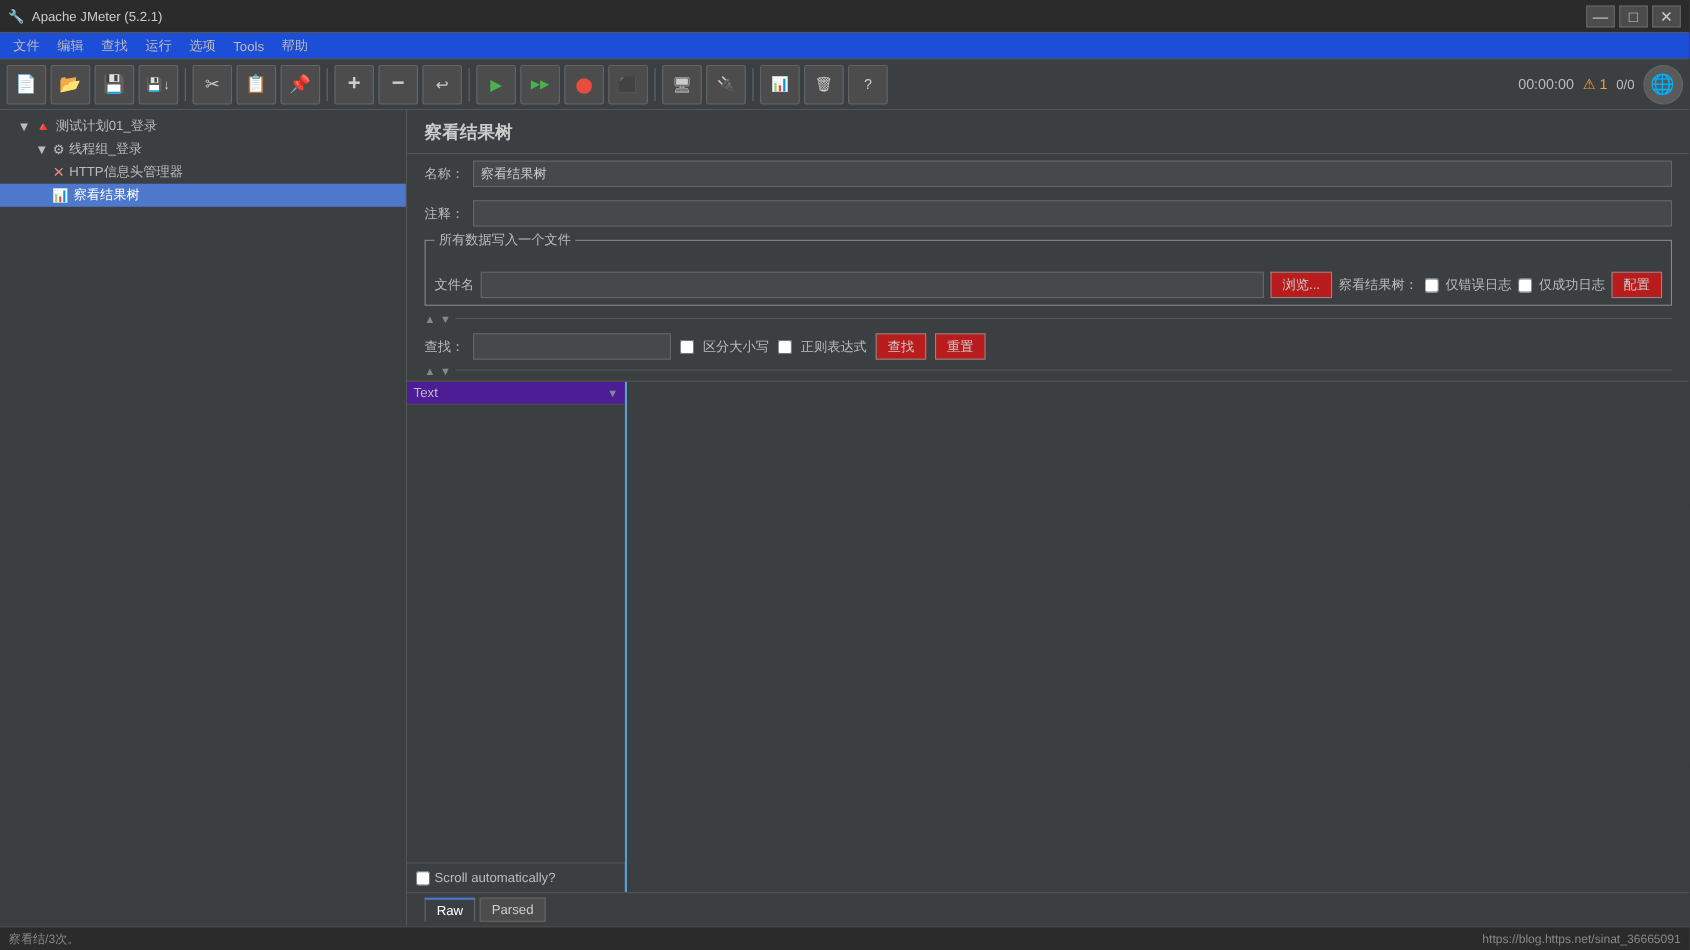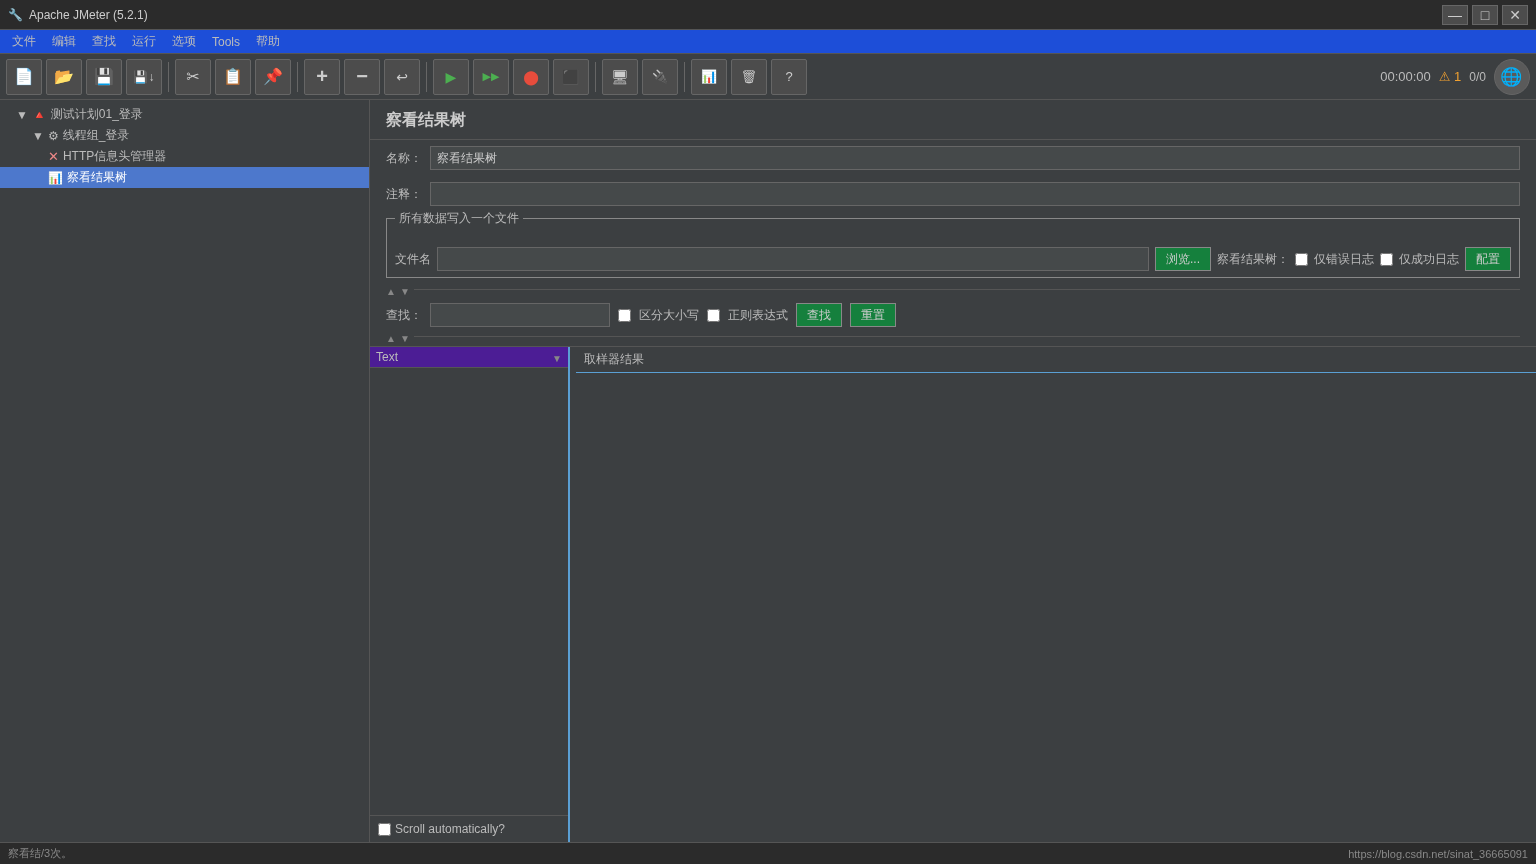--- a/index.html
+++ b/index.html
@@ -139,21 +139,21 @@
       flex: 1;
       background: #45494a;
       border: 1px solid #666;
       color: #ccc;
       font-size: 12px;
       padding: 3px 6px;
       height: 24px;
       outline: none;
     }
     .btn-small {
-      background: #15803d;
+      background: #b91c1c;
       border: 1px solid #888;
       color: #ccc;
       font-size: 12px;
       padding: 2px 10px;
       height: 24px;
       cursor: pointer;
       white-space: nowrap;
     }
     .checkbox-label { color: #bbb; font-size: 12px; }
 
@@ -425,24 +425,27 @@
 
         <div style="padding: 6px 8px; border-top: 1px solid #555; display: flex; align-items: center; gap: 4px;">
           <input type="checkbox" style="">
           <span class="checkbox-label">Scroll automatically?</span>
         </div>
       </div>
 
       <div class="vresize"></div>
 
       <div id="sampler-panel">
-        <div class="sampler-header">取样器结果</div>
         <div class="sampler-content"></div>
       </div>
     </div>
 
+    <div id="bottom-tabs">
+      <button class="tab-btn active">Raw</button>
+      <button class="tab-btn">Parsed</button>
+    </div>
   </div>
 </div>
 
 <div id="status-bar">
   <span>察看结/3次。</span>
-  <span>https://blog.csdn.net/sinat_36665091</span>
+  <span>https://blog.https.net/sinat_36665091</span>
 </div>
 
 </body></html>

